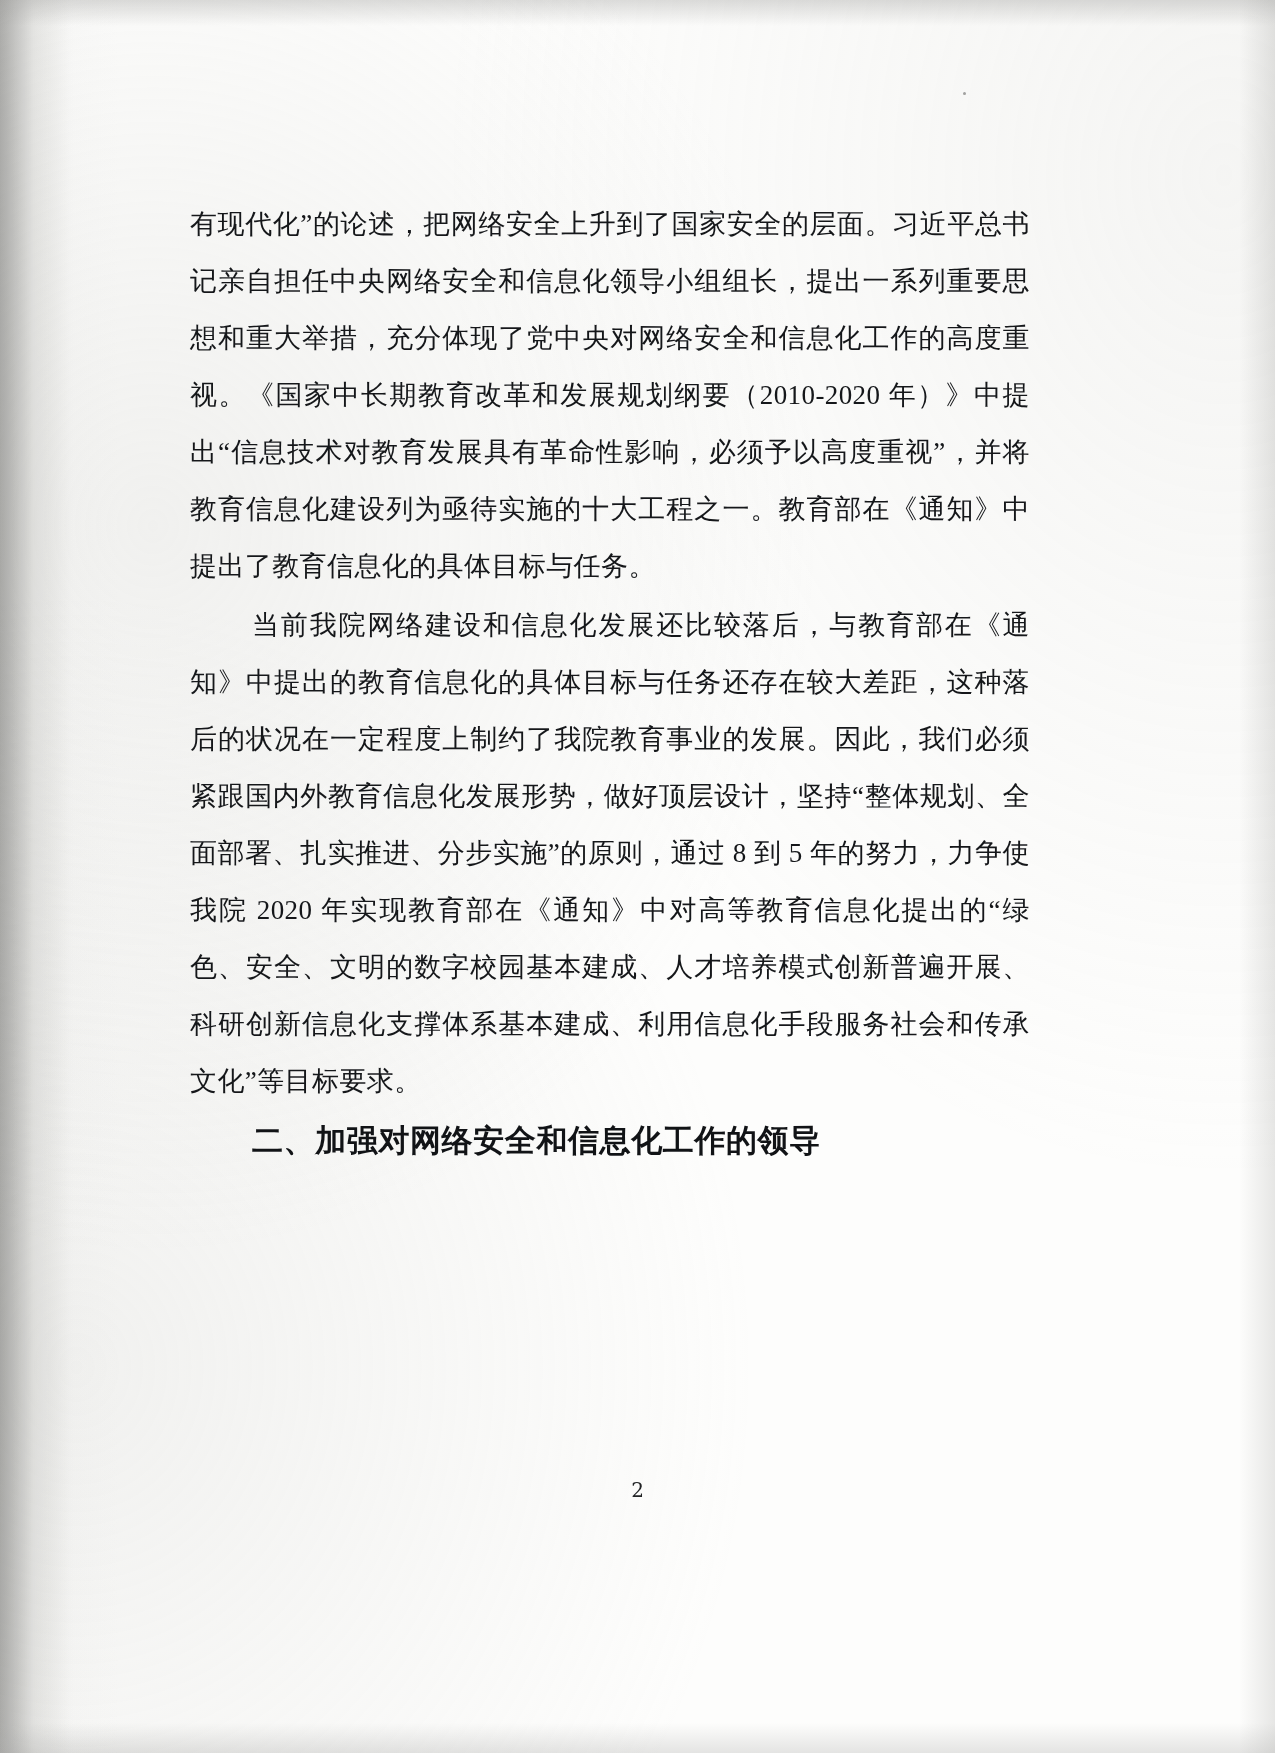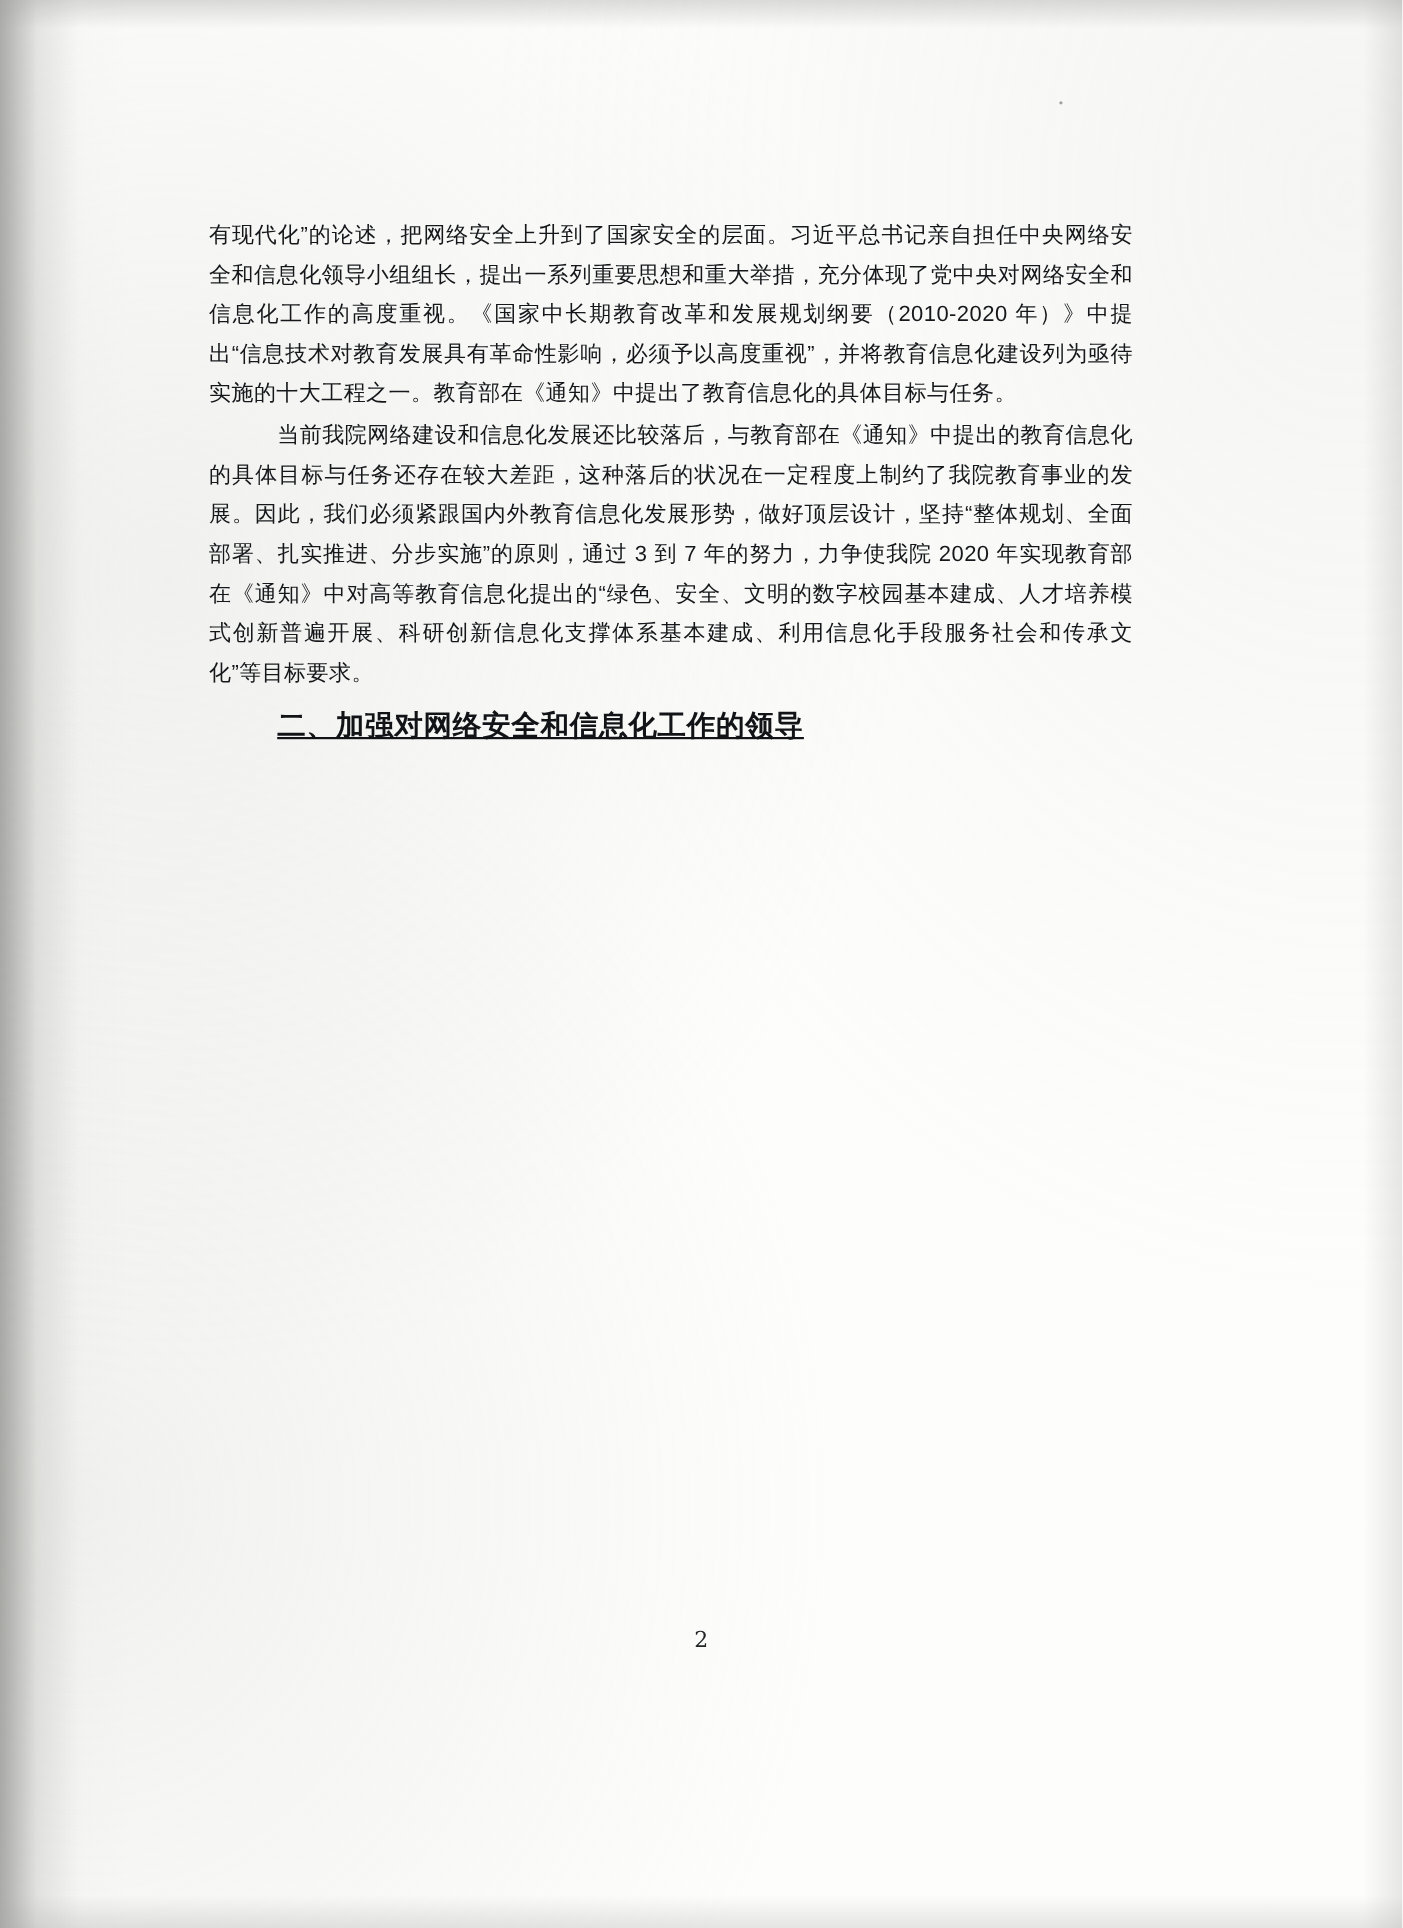--- a/index.html
+++ b/index.html
@@ -79,43 +79,42 @@
 
   .content {
     position: absolute;
     left: 190px;
     top: 196px;
     width: 840px;
   }
 
   p.body-para {
     margin: 0 0 2px 0;
-    font-family: Liberation Sans, sans-serif;
-    font-size: 20px;
-    line-height: 36px;
+    font-family: Liberation Serif, serif;
+    font-size: 27px;
+    line-height: 57px;
     color: #15171a;
     text-align: justify;
     text-justify: inter-character;
     letter-spacing: 0.4px;
     text-indent: 0;
     font-weight: 400;
   }
   p.indent {
     text-indent: 62px;
   }
   h2.section-heading {
     margin: 0 0 2px 0;
     font-family: "DejaVu Serif", serif;
-    font-size: 26px;
+    font-size: 31px;
     line-height: 57px;
     font-weight: 700;
     color: #111316;
     text-indent: 62px;
     letter-spacing: 0.6px;
-    text-decoration: underline;
   }
 
   .page-number {
     position: absolute;
     left: 0;
     right: 0;
     top: 1478px;
     text-align: center;
     font-family: "DejaVu Serif", serif;
     font-size: 20px;
@@ -144,21 +143,21 @@
   <div class="right-edge-shadow"></div>
   <div class="bottom-edge-shadow"></div>
   <div class="paper-noise"></div>
 
   <div class="speck" style="left:963px; top:92px;"></div>
 
   <div class="content">
 
     <p class="body-para">有现代化”的论述，把网络安全上升到了国家安全的层面。习近平总书记亲自担任中央网络安全和信息化领导小组组长，提出一系列重要思想和重大举措，充分体现了党中央对网络安全和信息化工作的高度重视。《国家中长期教育改革和发展规划纲要（2010-2020 年）》中提出“信息技术对教育发展具有革命性影响，必须予以高度重视”，并将教育信息化建设列为亟待实施的十大工程之一。教育部在《通知》中提出了教育信息化的具体目标与任务。</p>
 
-    <p class="body-para indent">当前我院网络建设和信息化发展还比较落后，与教育部在《通知》中提出的教育信息化的具体目标与任务还存在较大差距，这种落后的状况在一定程度上制约了我院教育事业的发展。因此，我们必须紧跟国内外教育信息化发展形势，做好顶层设计，坚持“整体规划、全面部署、扎实推进、分步实施”的原则，通过 3 到 7 年的努力，力争使我院 2020 年实现教育部在《通知》中对高等教育信息化提出的“绿色、安全、文明的数字校园基本建成、人才培养模式创新普遍开展、科研创新信息化支撑体系基本建成、利用信息化手段服务社会和传承文化”等目标要求。</p>
+    <p class="body-para indent">当前我院网络建设和信息化发展还比较落后，与教育部在《通知》中提出的教育信息化的具体目标与任务还存在较大差距，这种落后的状况在一定程度上制约了我院教育事业的发展。因此，我们必须紧跟国内外教育信息化发展形势，做好顶层设计，坚持“整体规划、全面部署、扎实推进、分步实施”的原则，通过 8 到 5 年的努力，力争使我院 2020 年实现教育部在《通知》中对高等教育信息化提出的“绿色、安全、文明的数字校园基本建成、人才培养模式创新普遍开展、科研创新信息化支撑体系基本建成、利用信息化手段服务社会和传承文化”等目标要求。</p>
 
     <h2 class="section-heading">二、加强对网络安全和信息化工作的领导</h2>
 
 
   </div>
 
   <div class="page-number">2</div>
 
 </div>
 

